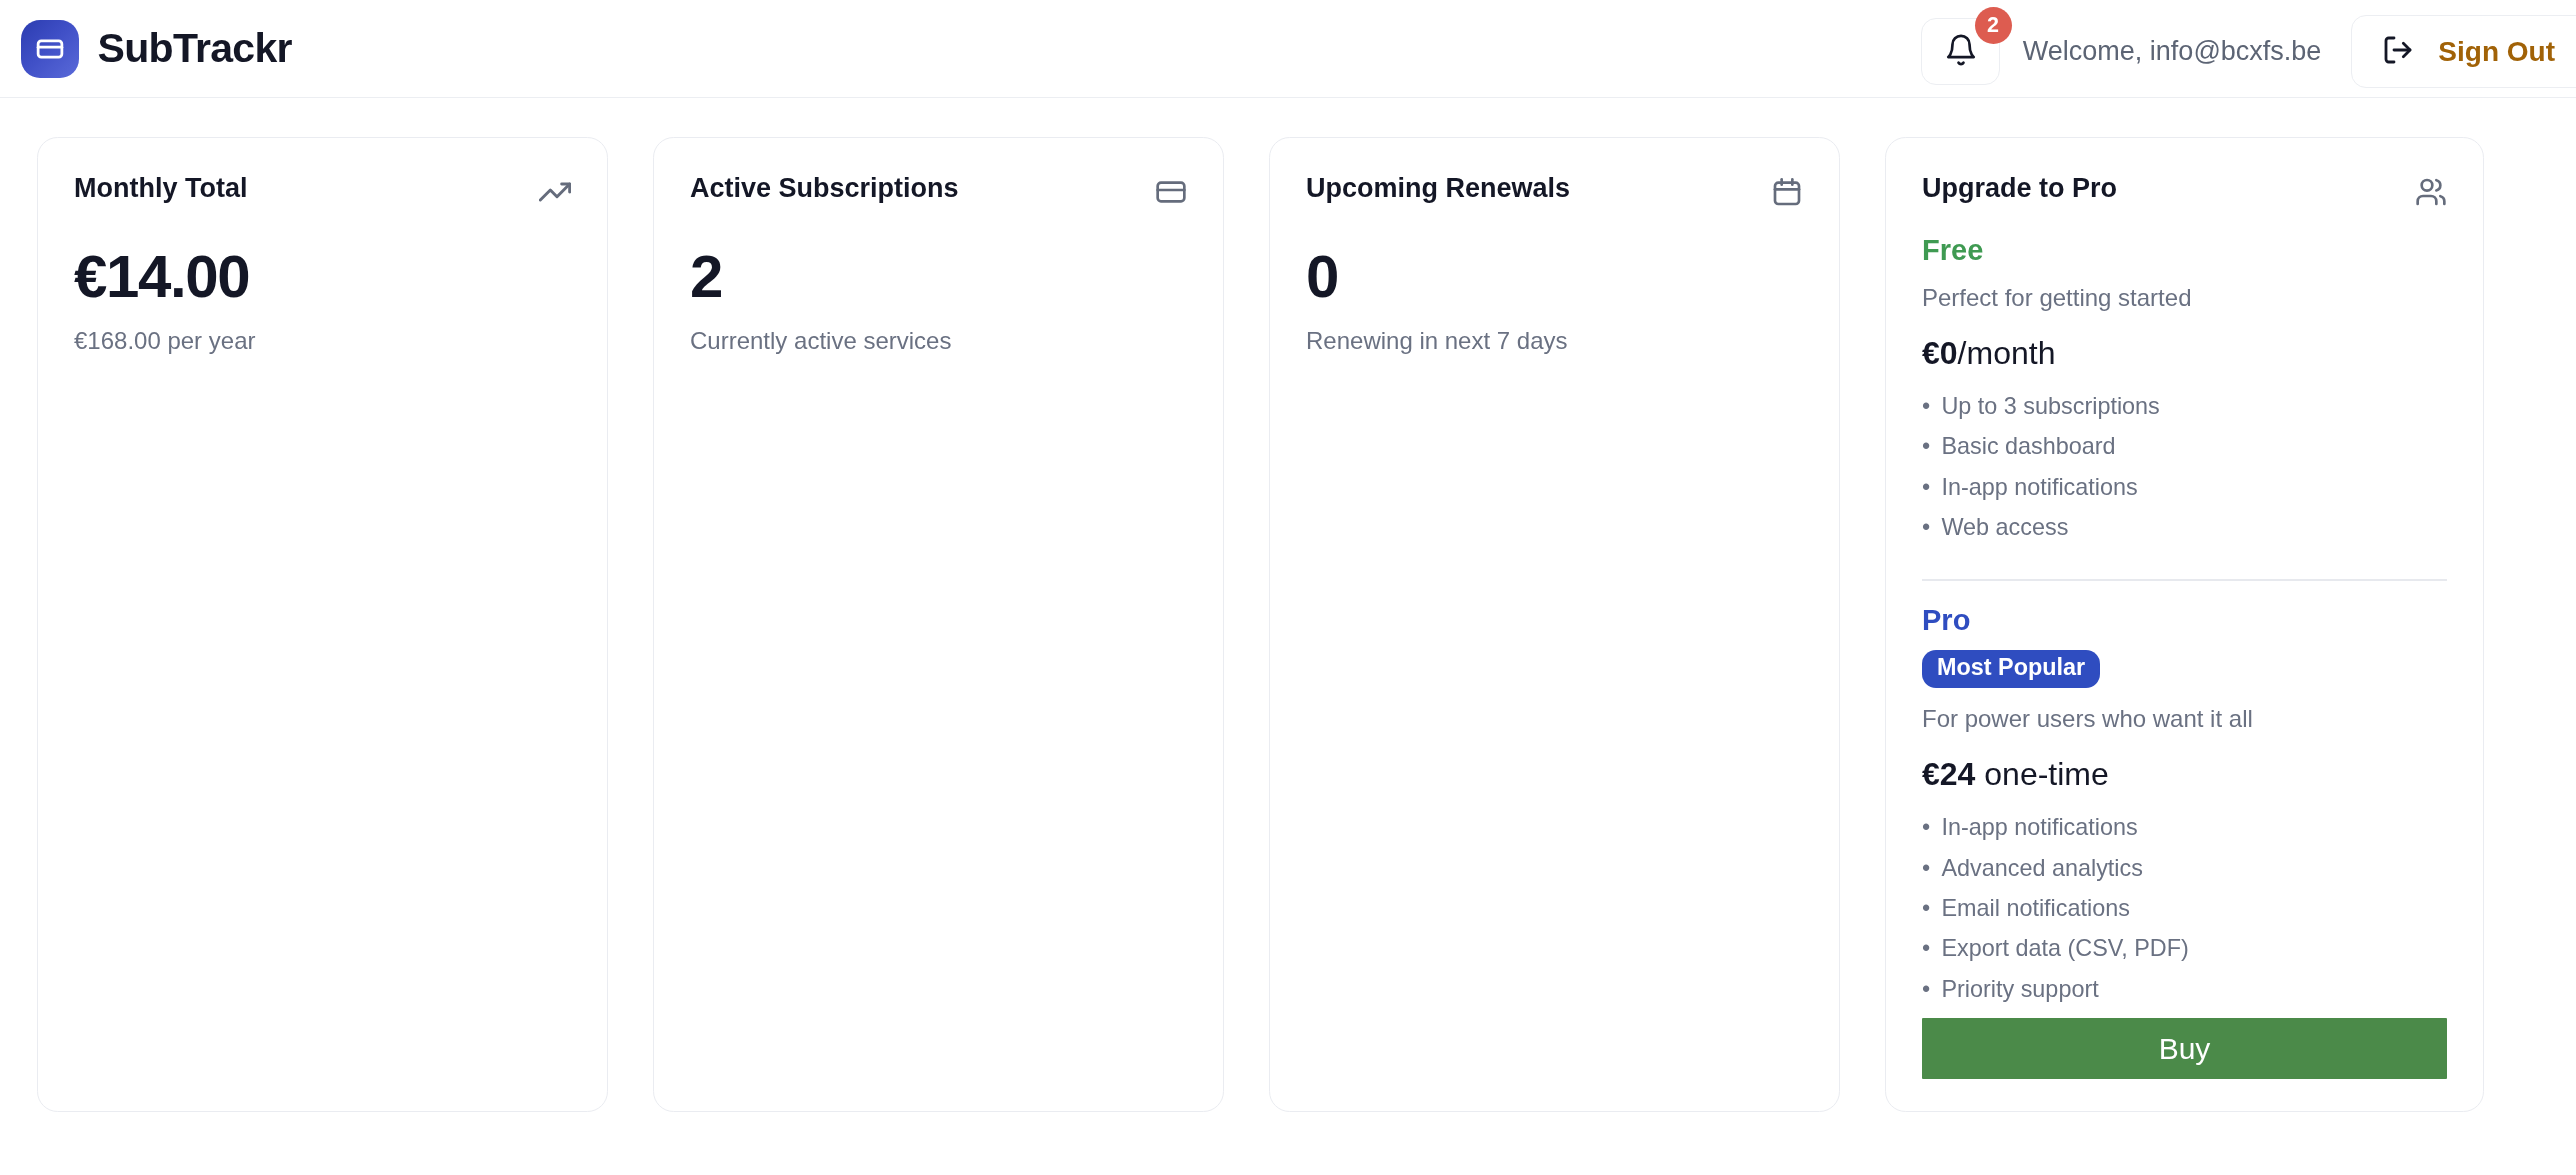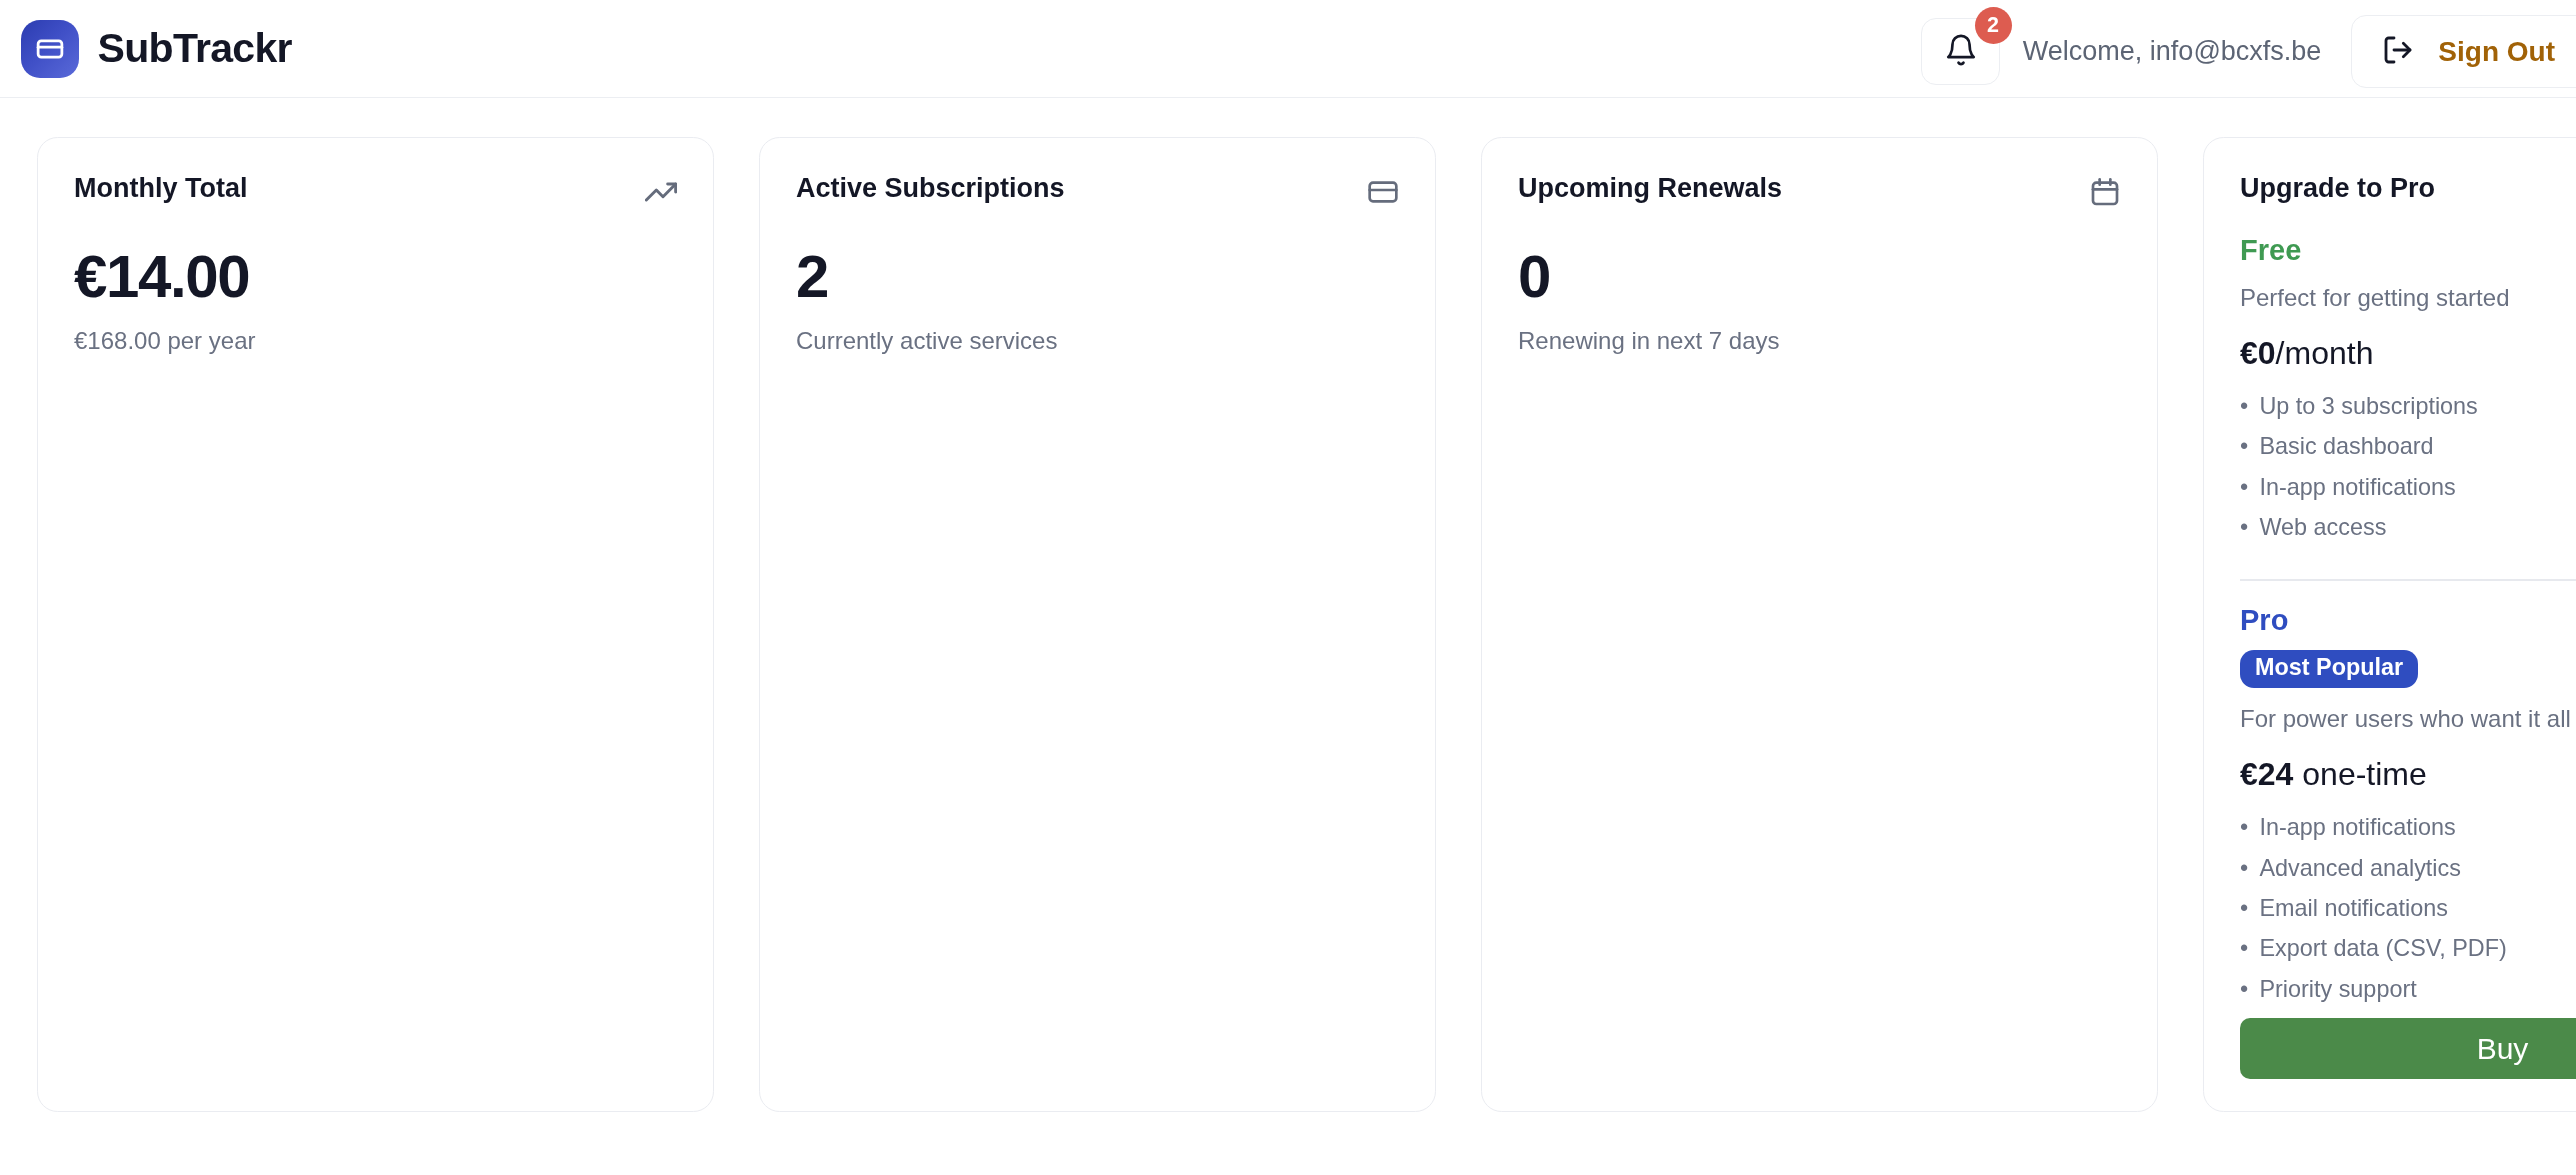--- a/index.html
+++ b/index.html
@@ -124,21 +124,21 @@
   }
   .card {
     background: #fff;
     border: 1.9px solid #eaecf1;
     border-radius: 20.6px;
     box-sizing: border-box;
     height: 975px;
     padding: 36px 36px 32px 36px;
     position: relative;
   }
-  .card.stat { width: 677px; flex: none; }
+  .card.stat { width: 571px; flex: none; }
   .card.pro  { width: 599px; flex: none; display: flex; flex-direction: column; }
 
   .card-head {
     display: flex;
     align-items: flex-start;
     justify-content: space-between;
   }
   .card-title {
     font-size: 27px;
     font-weight: 700;
@@ -212,21 +212,21 @@
     height: 1.9px;
     background: #e7e9ee;
     margin: 22.5px 0 0 0;
   }
   .buy-btn {
     margin-top: auto;
     background: #4b8a49;
     color: #ffffff;
     font-size: 30px;
     border: none;
-    border-radius: 10px;
+    border-radius: 1px;
     height: 73px;
     width: 100%;
     cursor: pointer;
     font-family: "Liberation Sans", sans-serif;
   }
 </style>
 </head>
 <body>
 
 <div class="header">

